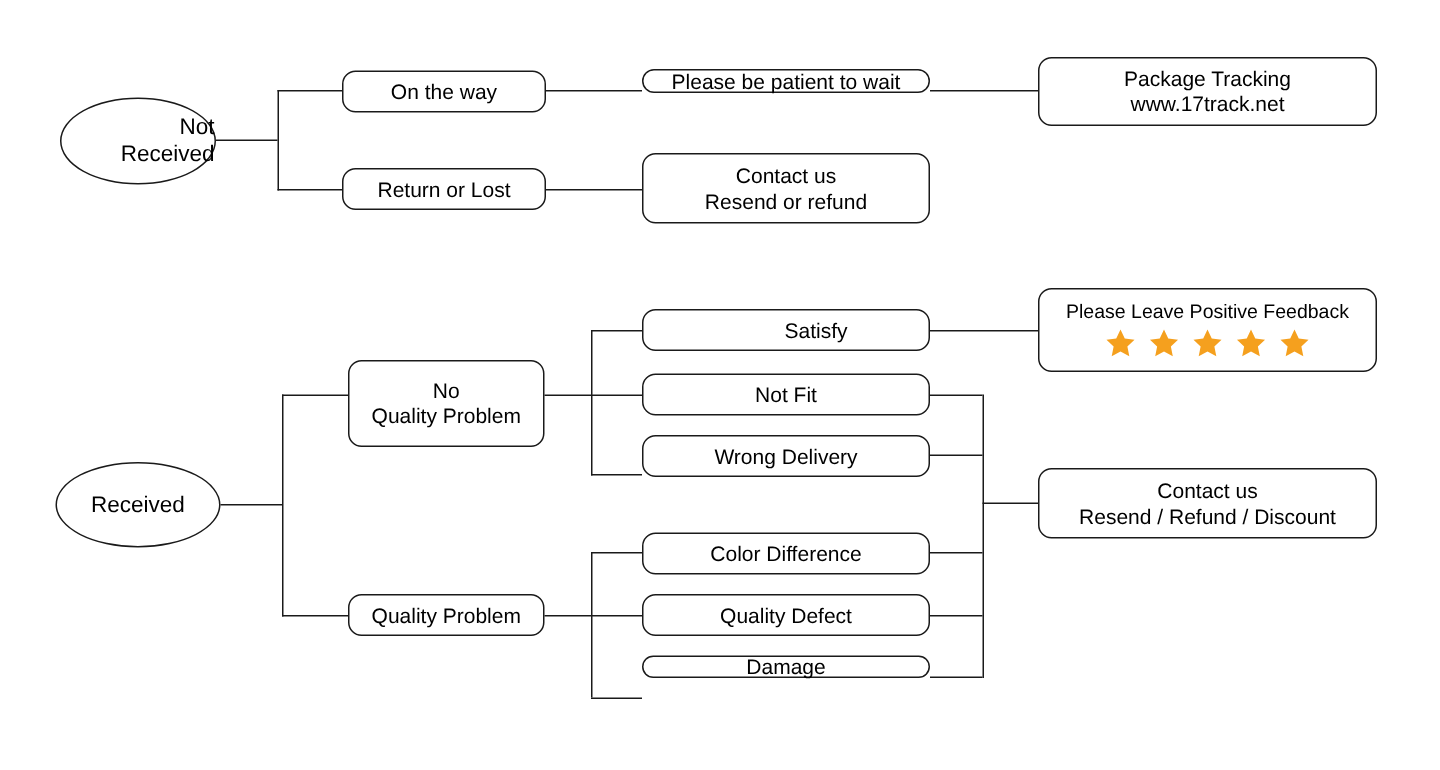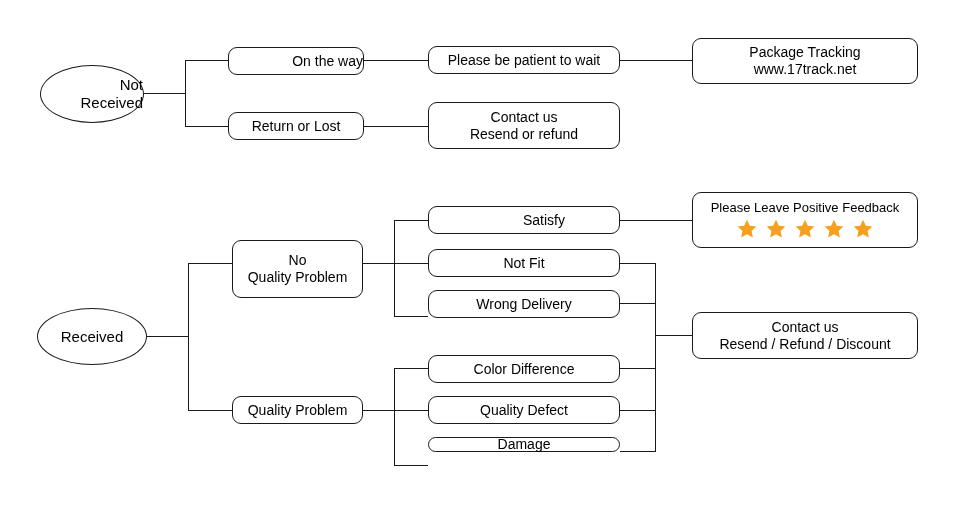--- a/index.html
+++ b/index.html
@@ -90,33 +90,33 @@
   </div>
 
   <div class="line h" style="left:144px; top:93px; width:41px;"></div>
 
   <div class="line v" style="left:185px; top:60px; height:67px;"></div>
 
   <div class="line h" style="left:185px; top:60px; width:43px;"></div>
 
   <div class="line h" style="left:185px; top:126px; width:43px;"></div>
 
-  <div class="node rounded fs-14" style="left:228px; top:47px; width:136px; height:28px;align-items:flex-end;">
+  <div class="node rounded fs-14" style="left:228px; top:47px; width:136px; height:28px;">
     <span class="ln">On the way</span>
   </div>
 
   <div class="node rounded fs-14" style="left:228px; top:112px; width:136px; height:28px;">
     <span class="ln">Return or Lost</span>
   </div>
 
   <div class="line h" style="left:364px; top:60px; width:64px;"></div>
 
   <div class="line h" style="left:364px; top:126px; width:64px;"></div>
 
-  <div class="node rounded fs-14" style="left:428px; top:46px; width:192px; height:28px;">
+  <div class="node rounded fs-14" style="left:428px; top:46px; width:192px; height:16px;">
     <span class="ln">Please be patient to wait</span>
   </div>
 
   <div class="node rounded fs-14" style="left:428px; top:102px; width:192px; height:47px;">
     <span class="ln">Contact us</span>
     <span class="ln">Resend or refund</span>
   </div>
 
   <div class="line h" style="left:620px; top:60px; width:72px;"></div>
 

